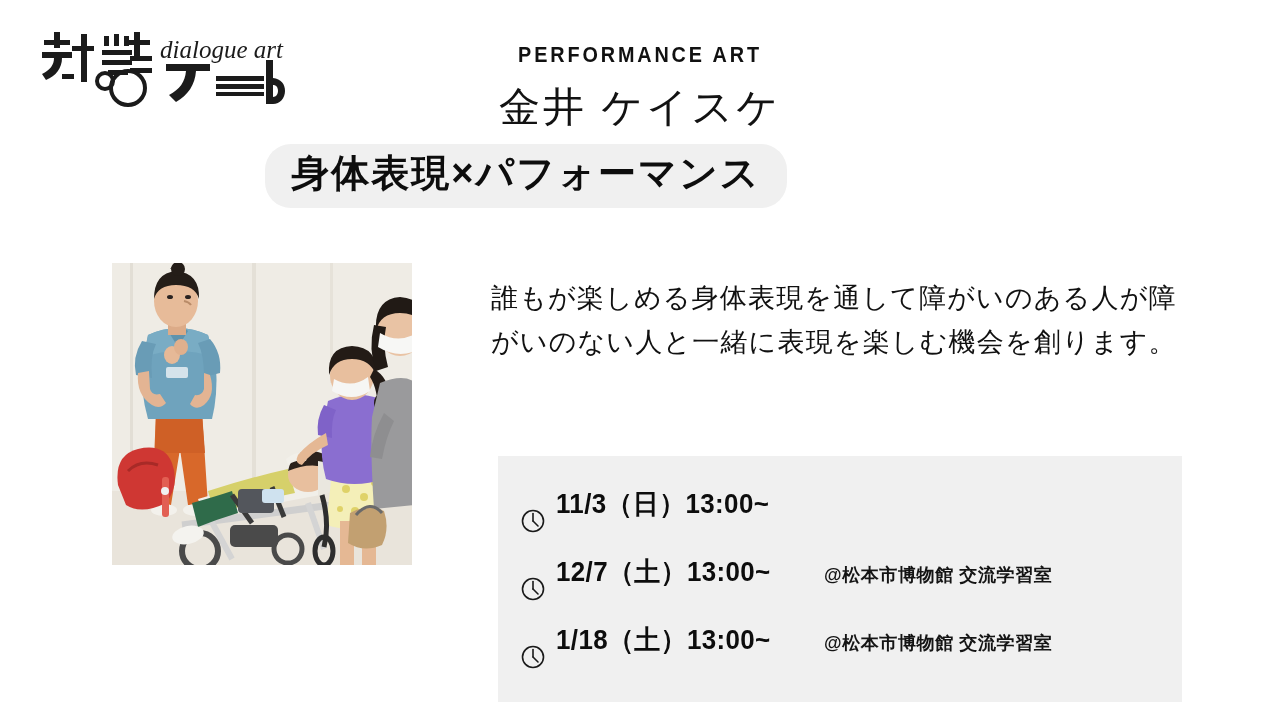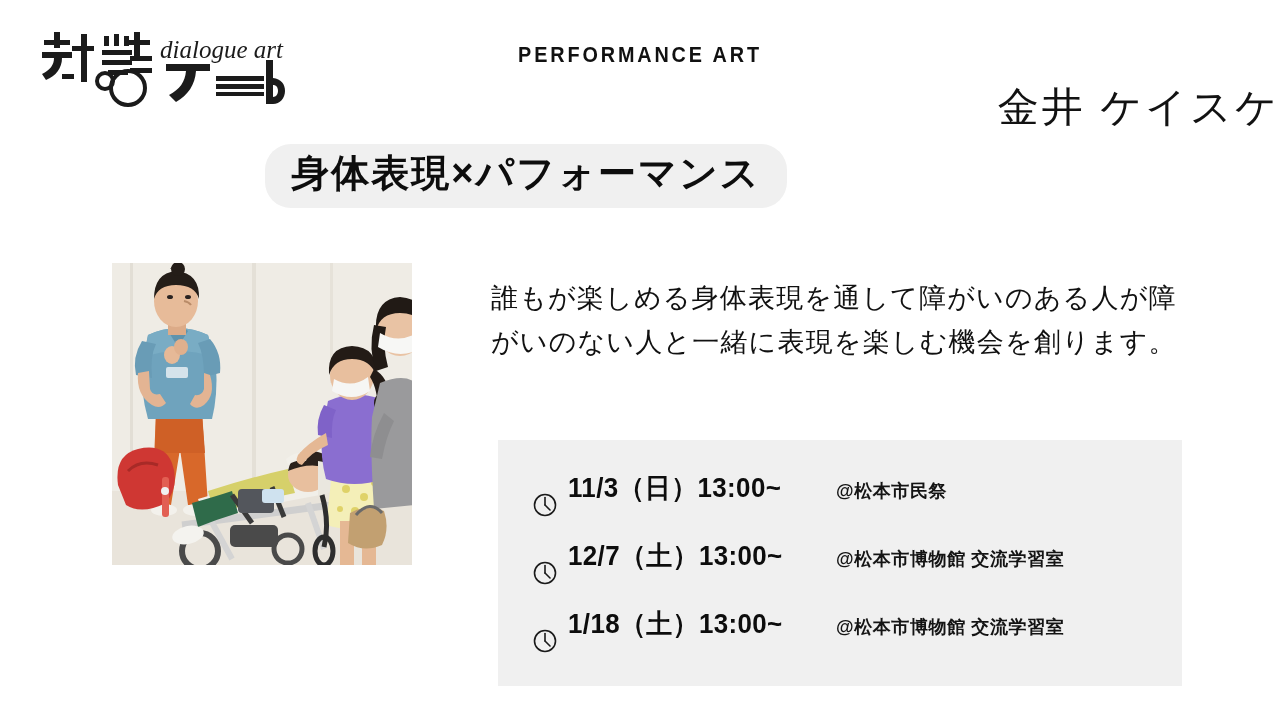--- a/index.html
+++ b/index.html
@@ -37,21 +37,21 @@
     font-weight: 700;
     letter-spacing: 3.2px;
     color: #111111;
     transform: scaleX(0.9);
   }
   .artist-name {
     position: absolute;
     left: 0;
     top: 84px;
     width: 1280px;
-    text-align: right;
+    text-align: center;
     font-size: 41px;
     font-weight: 400;
     letter-spacing: 3px;
     color: #121212;
     line-height: 1.15;
   }
   .title-pill-wrap {
     position: absolute;
     left: 0;
     top: 144px;
@@ -92,26 +92,26 @@
     font-weight: 400;
     line-height: 1.62;
     letter-spacing: 1.2px;
     color: #111111;
   }
 
   
   .schedule {
     position: absolute;
     left: 498px;
-    top: 440px;
+    top: 456px;
     width: 684px;
     height: 246px;
     background: #f0f0f0;
     box-sizing: border-box;
-    padding: 30px 0 0 12px;
+    padding: 30px 0 0 0;
   }
   .sched-row {
     display: flex;
     align-items: baseline;
     height: 68px;
     padding-left: 22px;
   }
   .clock-icon {
     flex: 0 0 auto;
     width: 26px;
@@ -327,21 +327,20 @@
 
   <div class="sched-row">
     <span class="clock-icon">
       <svg width="26" height="26" viewBox="0 0 26 26" xmlns="http://www.w3.org/2000/svg" aria-hidden="true">
         <circle cx="13" cy="13" r="10.5" fill="none" stroke="#1a1a1a" stroke-width="1.6"></circle>
         <line x1="13" y1="13" x2="13" y2="5.5" stroke="#1a1a1a" stroke-width="1.6" stroke-linecap="round"></line>
         <line x1="13" y1="13" x2="18" y2="18" stroke="#1a1a1a" stroke-width="1.6" stroke-linecap="round"></line>
       </svg>
     </span>
     <span class="sched-date">11/3（日）13:00~</span>
-    <span class="sched-venue">@松本市民祭</span>
   </div>
 
   <div class="sched-row">
     <span class="clock-icon">
       <svg width="26" height="26" viewBox="0 0 26 26" xmlns="http://www.w3.org/2000/svg" aria-hidden="true">
         <circle cx="13" cy="13" r="10.5" fill="none" stroke="#1a1a1a" stroke-width="1.6"></circle>
         <line x1="13" y1="13" x2="13" y2="5.5" stroke="#1a1a1a" stroke-width="1.6" stroke-linecap="round"></line>
         <line x1="13" y1="13" x2="18" y2="18" stroke="#1a1a1a" stroke-width="1.6" stroke-linecap="round"></line>
       </svg>
     </span>

